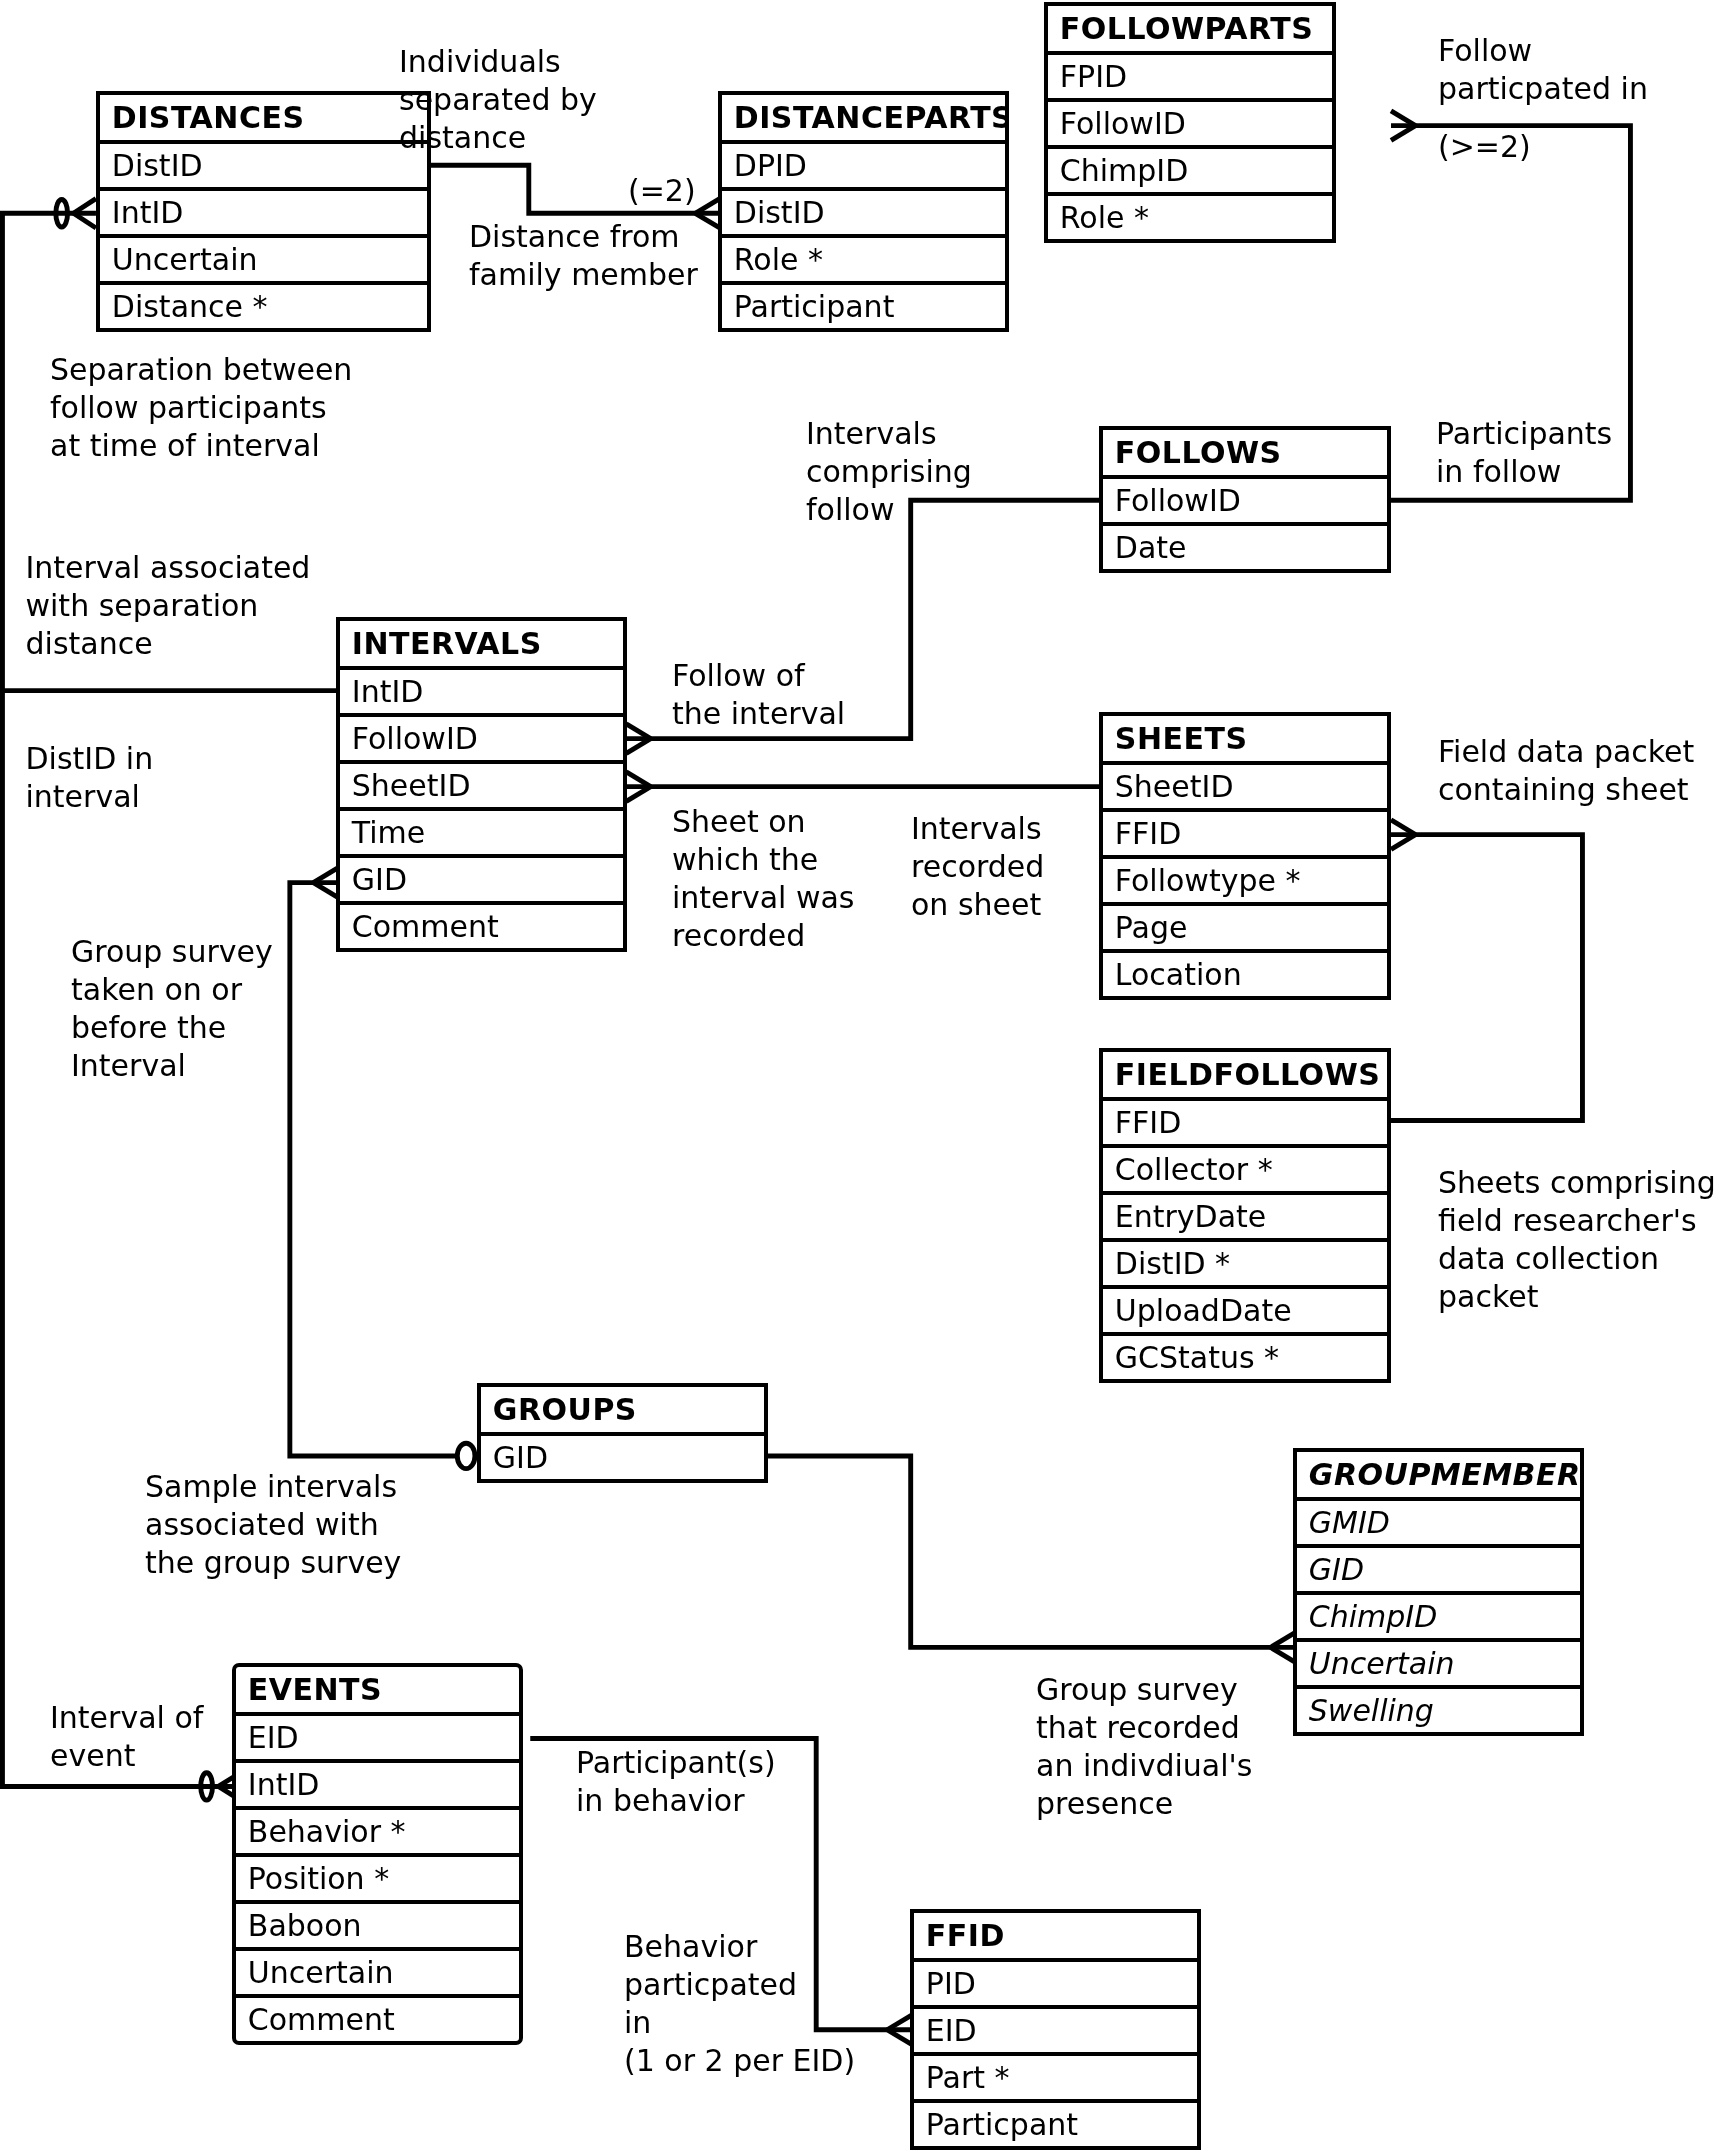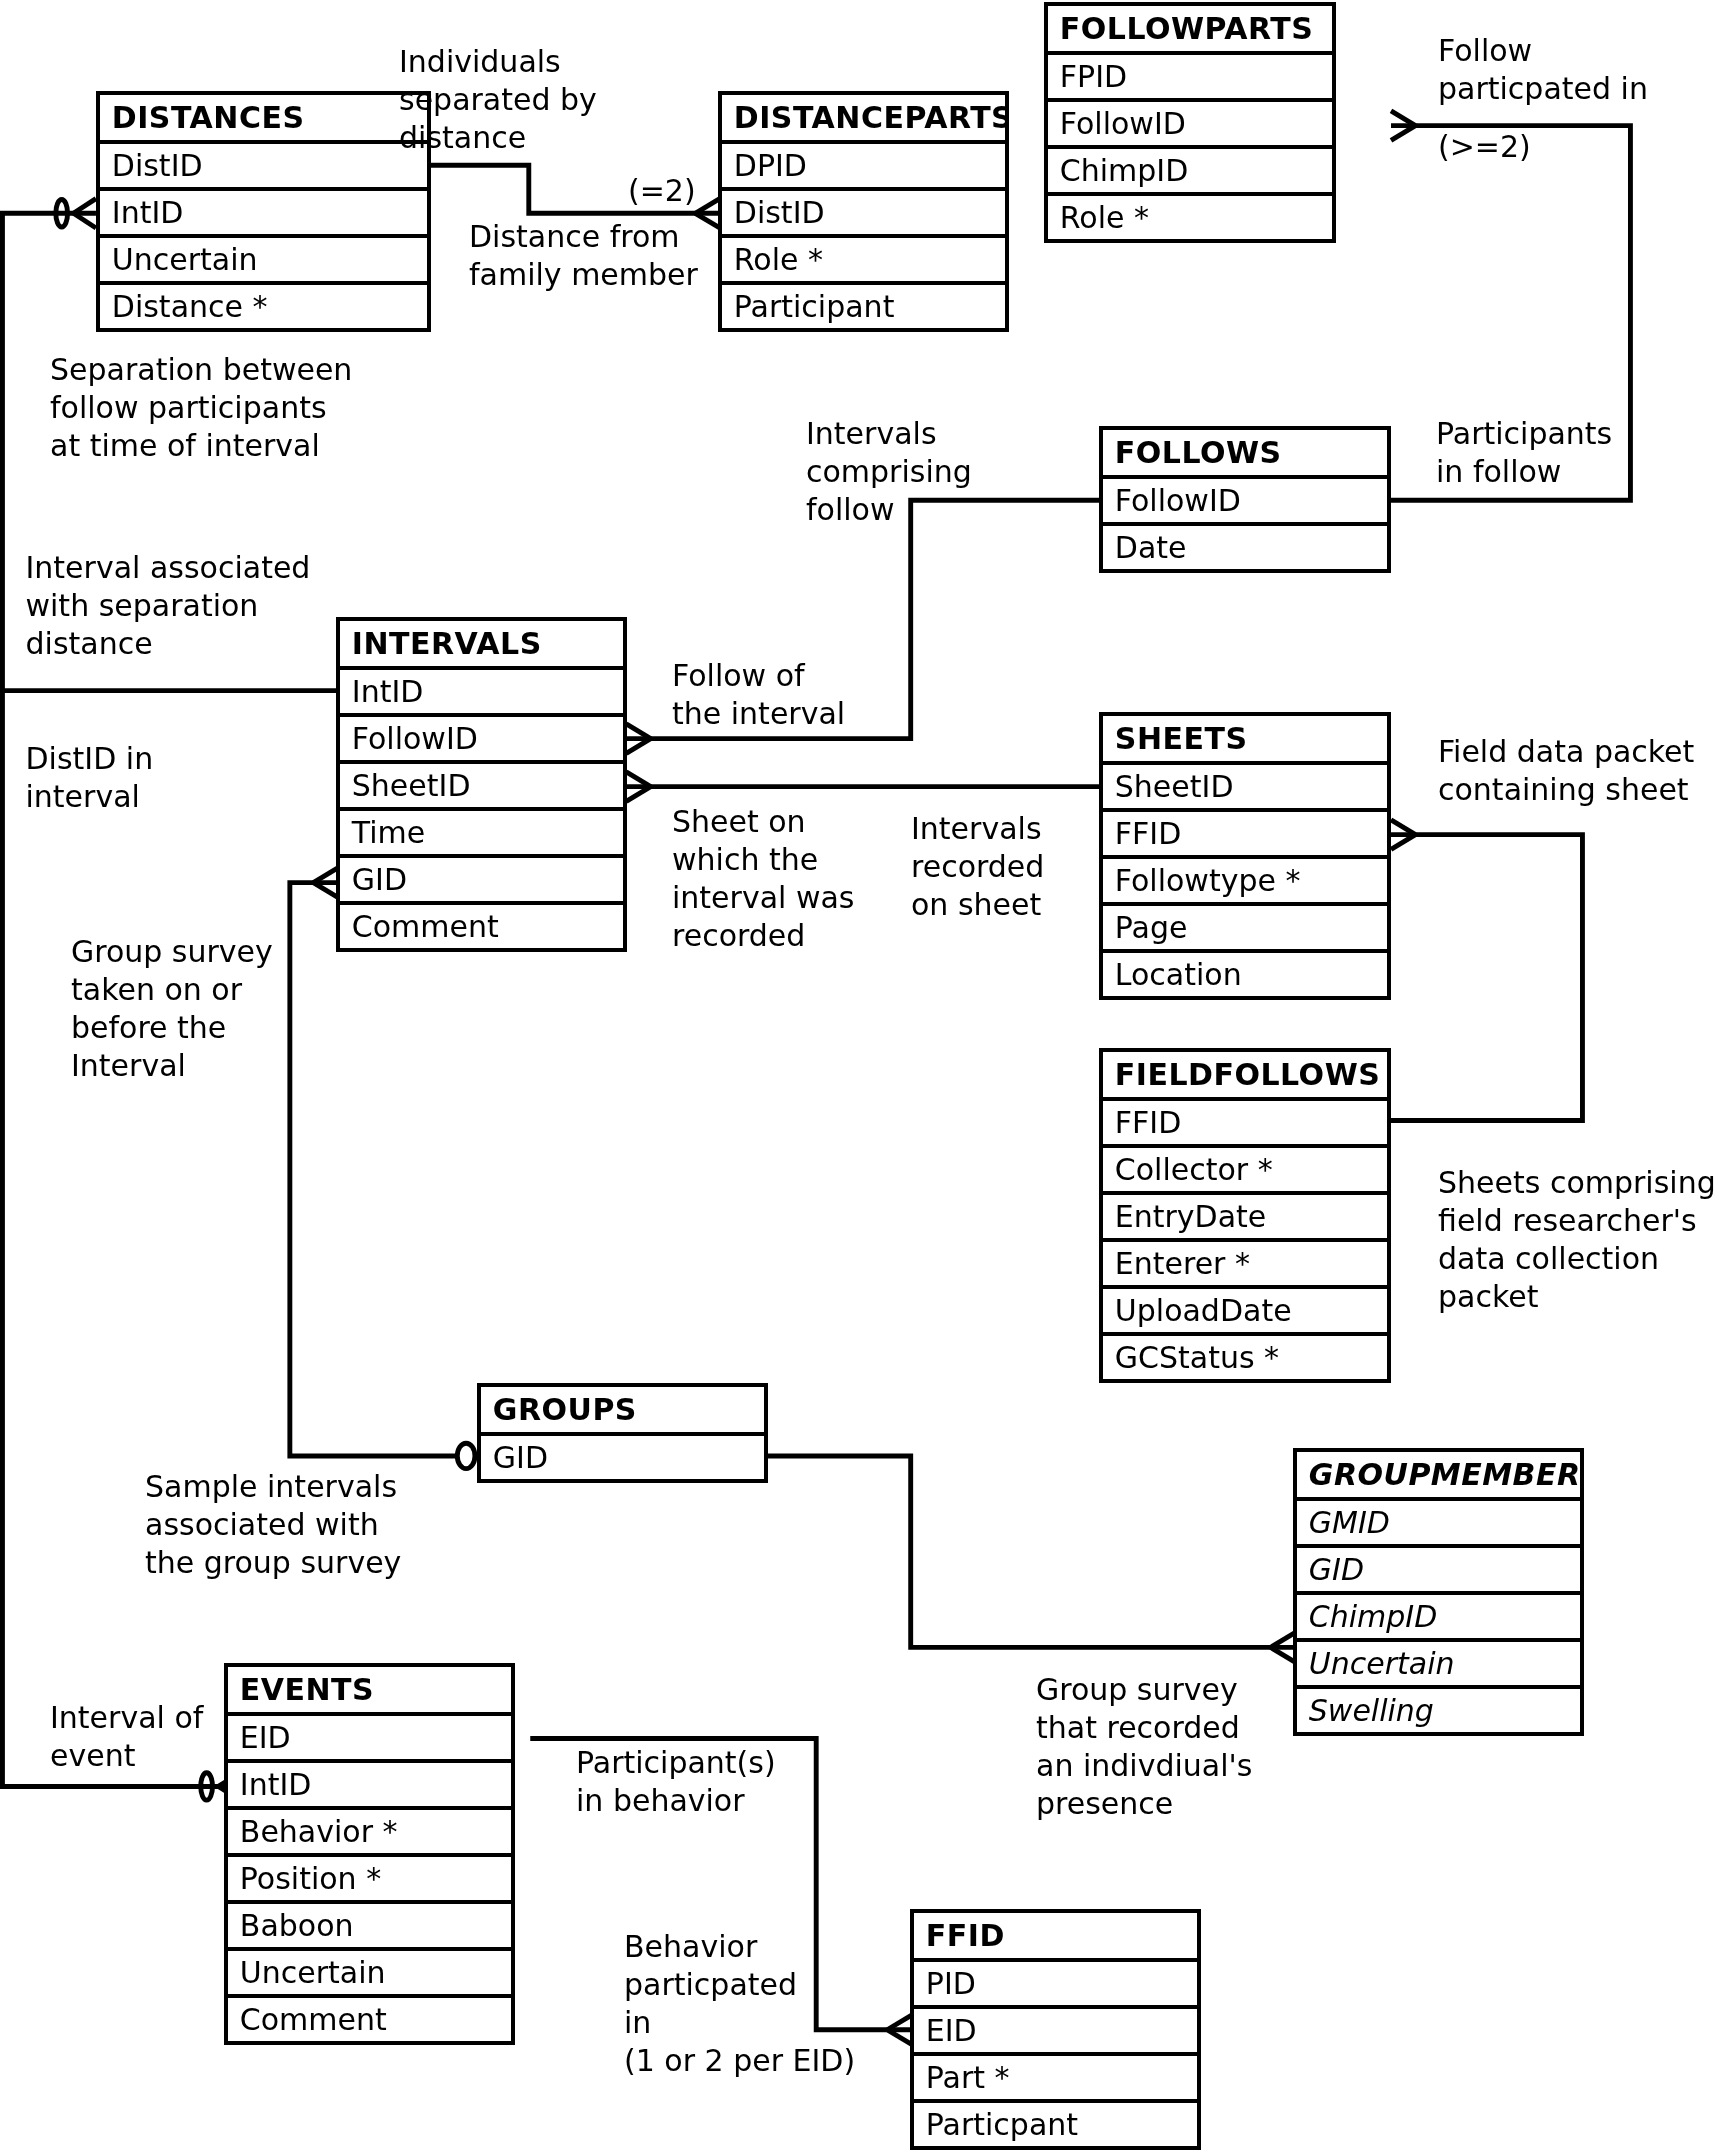--- a/index.html
+++ b/index.html
@@ -153,40 +153,40 @@
     <div class="row">Followtype *</div>
     <div class="row">Page</div>
     <div class="row">Location</div>
   </div>
 
   <div class="entity" style="left:1099px;top:1048px;width:292px;">
     <div class="hdr">FIELDFOLLOWS</div>
     <div class="row">FFID</div>
     <div class="row">Collector *</div>
     <div class="row">EntryDate</div>
-    <div class="row">Enterer *</div>
+    <div class="row">DistID *</div>
     <div class="row">UploadDate</div>
     <div class="row">GCStatus *</div>
   </div>
 
   <div class="entity" style="left:477px;top:1383px;width:291px;">
     <div class="hdr">GROUPS</div>
     <div class="row">GID</div>
   </div>
 
   <div class="entity" style="left:1293px;top:1448px;width:291px;font-style:italic;">
     <div class="hdr">GROUPMEMBERS</div>
     <div class="row">GMID</div>
     <div class="row">GID</div>
     <div class="row">ChimpID</div>
     <div class="row">Uncertain</div>
     <div class="row">Swelling</div>
   </div>
 
-  <div class="entity" style="left:224px;top:1663px;width:291px;">
+  <div class="entity" style="left:232px;top:1663px;width:291px;border-radius:7px;">
     <div class="hdr">EVENTS</div>
     <div class="row">EID</div>
     <div class="row">IntID</div>
     <div class="row">Behavior *</div>
     <div class="row">Position *</div>
     <div class="row">Baboon</div>
     <div class="row">Uncertain</div>
     <div class="row">Comment</div>
   </div>
 

